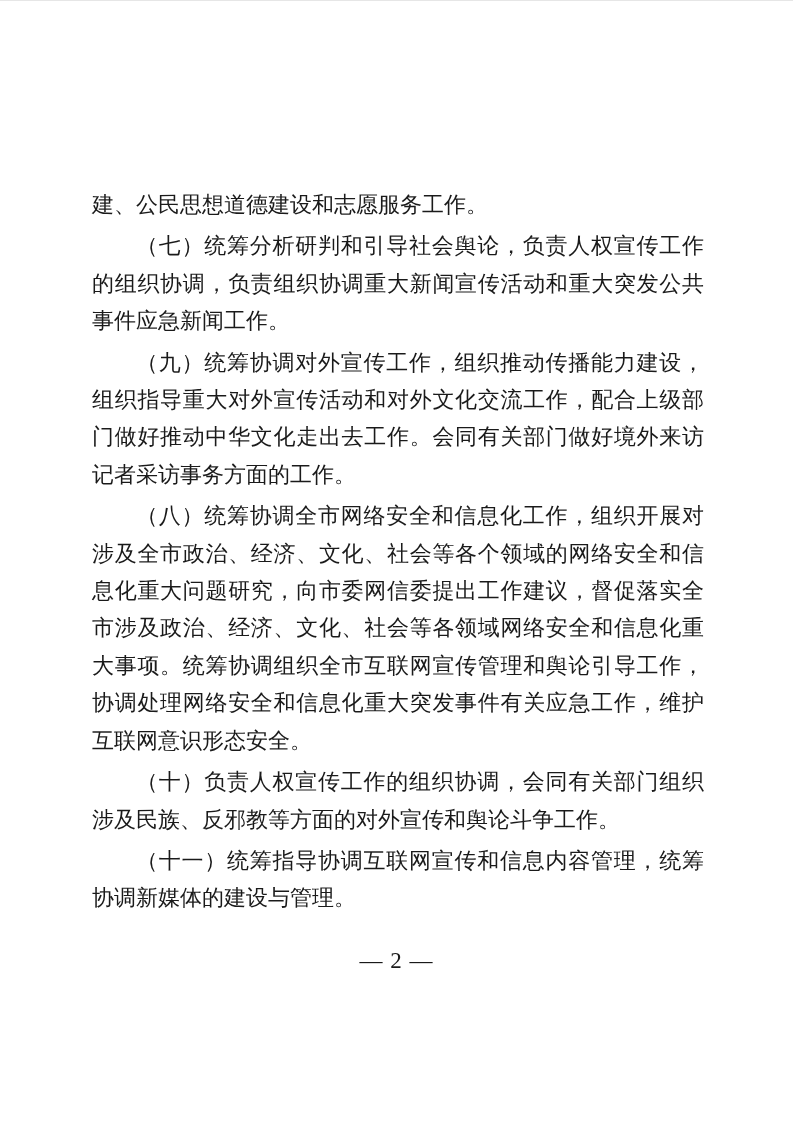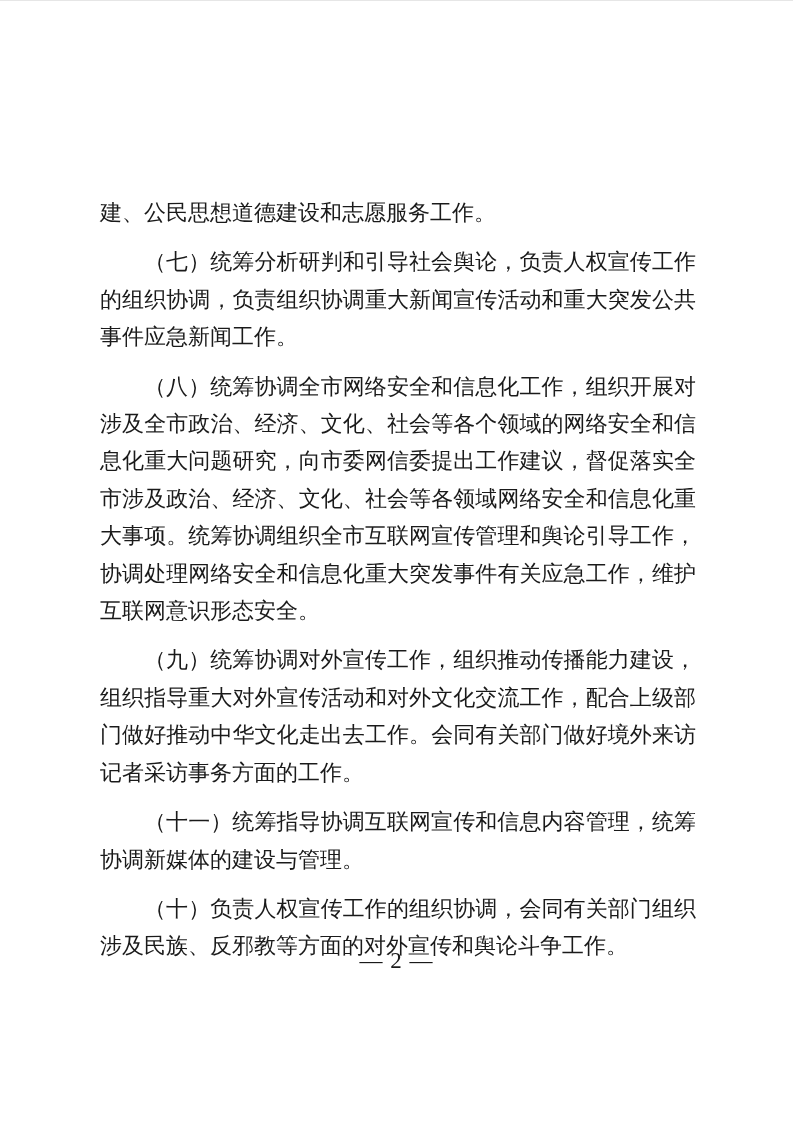--- a/index.html
+++ b/index.html
@@ -33,21 +33,21 @@
     top: 182px;
     width: 620px;
     color: #1a1a1a;
     font-size: 22px;
     line-height: 37.4px;
     text-align: justify;
     text-justify: inter-ideograph;
     word-break: break-all;
   }
   .para {
-    margin: 12px;
+    margin: 4px;
     padding: 0;
     text-indent: 2em;
   }
   .para.continuation {
     text-indent: 0;
   }
   .page-number {
     position: absolute;
     top: 948px;
     left: 0;
@@ -60,20 +60,20 @@
 </style>
 </head>
 <body>
 
 <div class="sheet">
   <div class="scan-edge"></div>
 
   <main class="text-block">
     <p class="para continuation">建、公民思想道德建设和志愿服务工作。</p>
     <p class="para">（七）统筹分析研判和引导社会舆论，负责人权宣传工作的组织协调，负责组织协调重大新闻宣传活动和重大突发公共事件应急新闻工作。</p>
+    <p class="para">（九）统筹协调对外宣传工作，组织推动传播能力建设，组织指导重大对外宣传活动和对外文化交流工作，配合上级部门做好推动中华文化走出去工作。会同有关部门做好境外来访记者采访事务方面的工作。</p>
     <p class="para">（八）统筹协调全市网络安全和信息化工作，组织开展对涉及全市政治、经济、文化、社会等各个领域的网络安全和信息化重大问题研究，向市委网信委提出工作建议，督促落实全市涉及政治、经济、文化、社会等各领域网络安全和信息化重大事项。统筹协调组织全市互联网宣传管理和舆论引导工作，协调处理网络安全和信息化重大突发事件有关应急工作，维护互联网意识形态安全。</p>
-    <p class="para">（九）统筹协调对外宣传工作，组织推动传播能力建设，组织指导重大对外宣传活动和对外文化交流工作，配合上级部门做好推动中华文化走出去工作。会同有关部门做好境外来访记者采访事务方面的工作。</p>
+    <p class="para">（十）负责人权宣传工作的组织协调，会同有关部门组织涉及民族、反邪教等方面的对外宣传和舆论斗争工作。</p>
     <p class="para">（十一）统筹指导协调互联网宣传和信息内容管理，统筹协调新媒体的建设与管理。</p>
-    <p class="para">（十）负责人权宣传工作的组织协调，会同有关部门组织涉及民族、反邪教等方面的对外宣传和舆论斗争工作。</p>
   </main>
 
   <div class="page-number">— 2 —</div>
 </div>
 
 </body></html>

